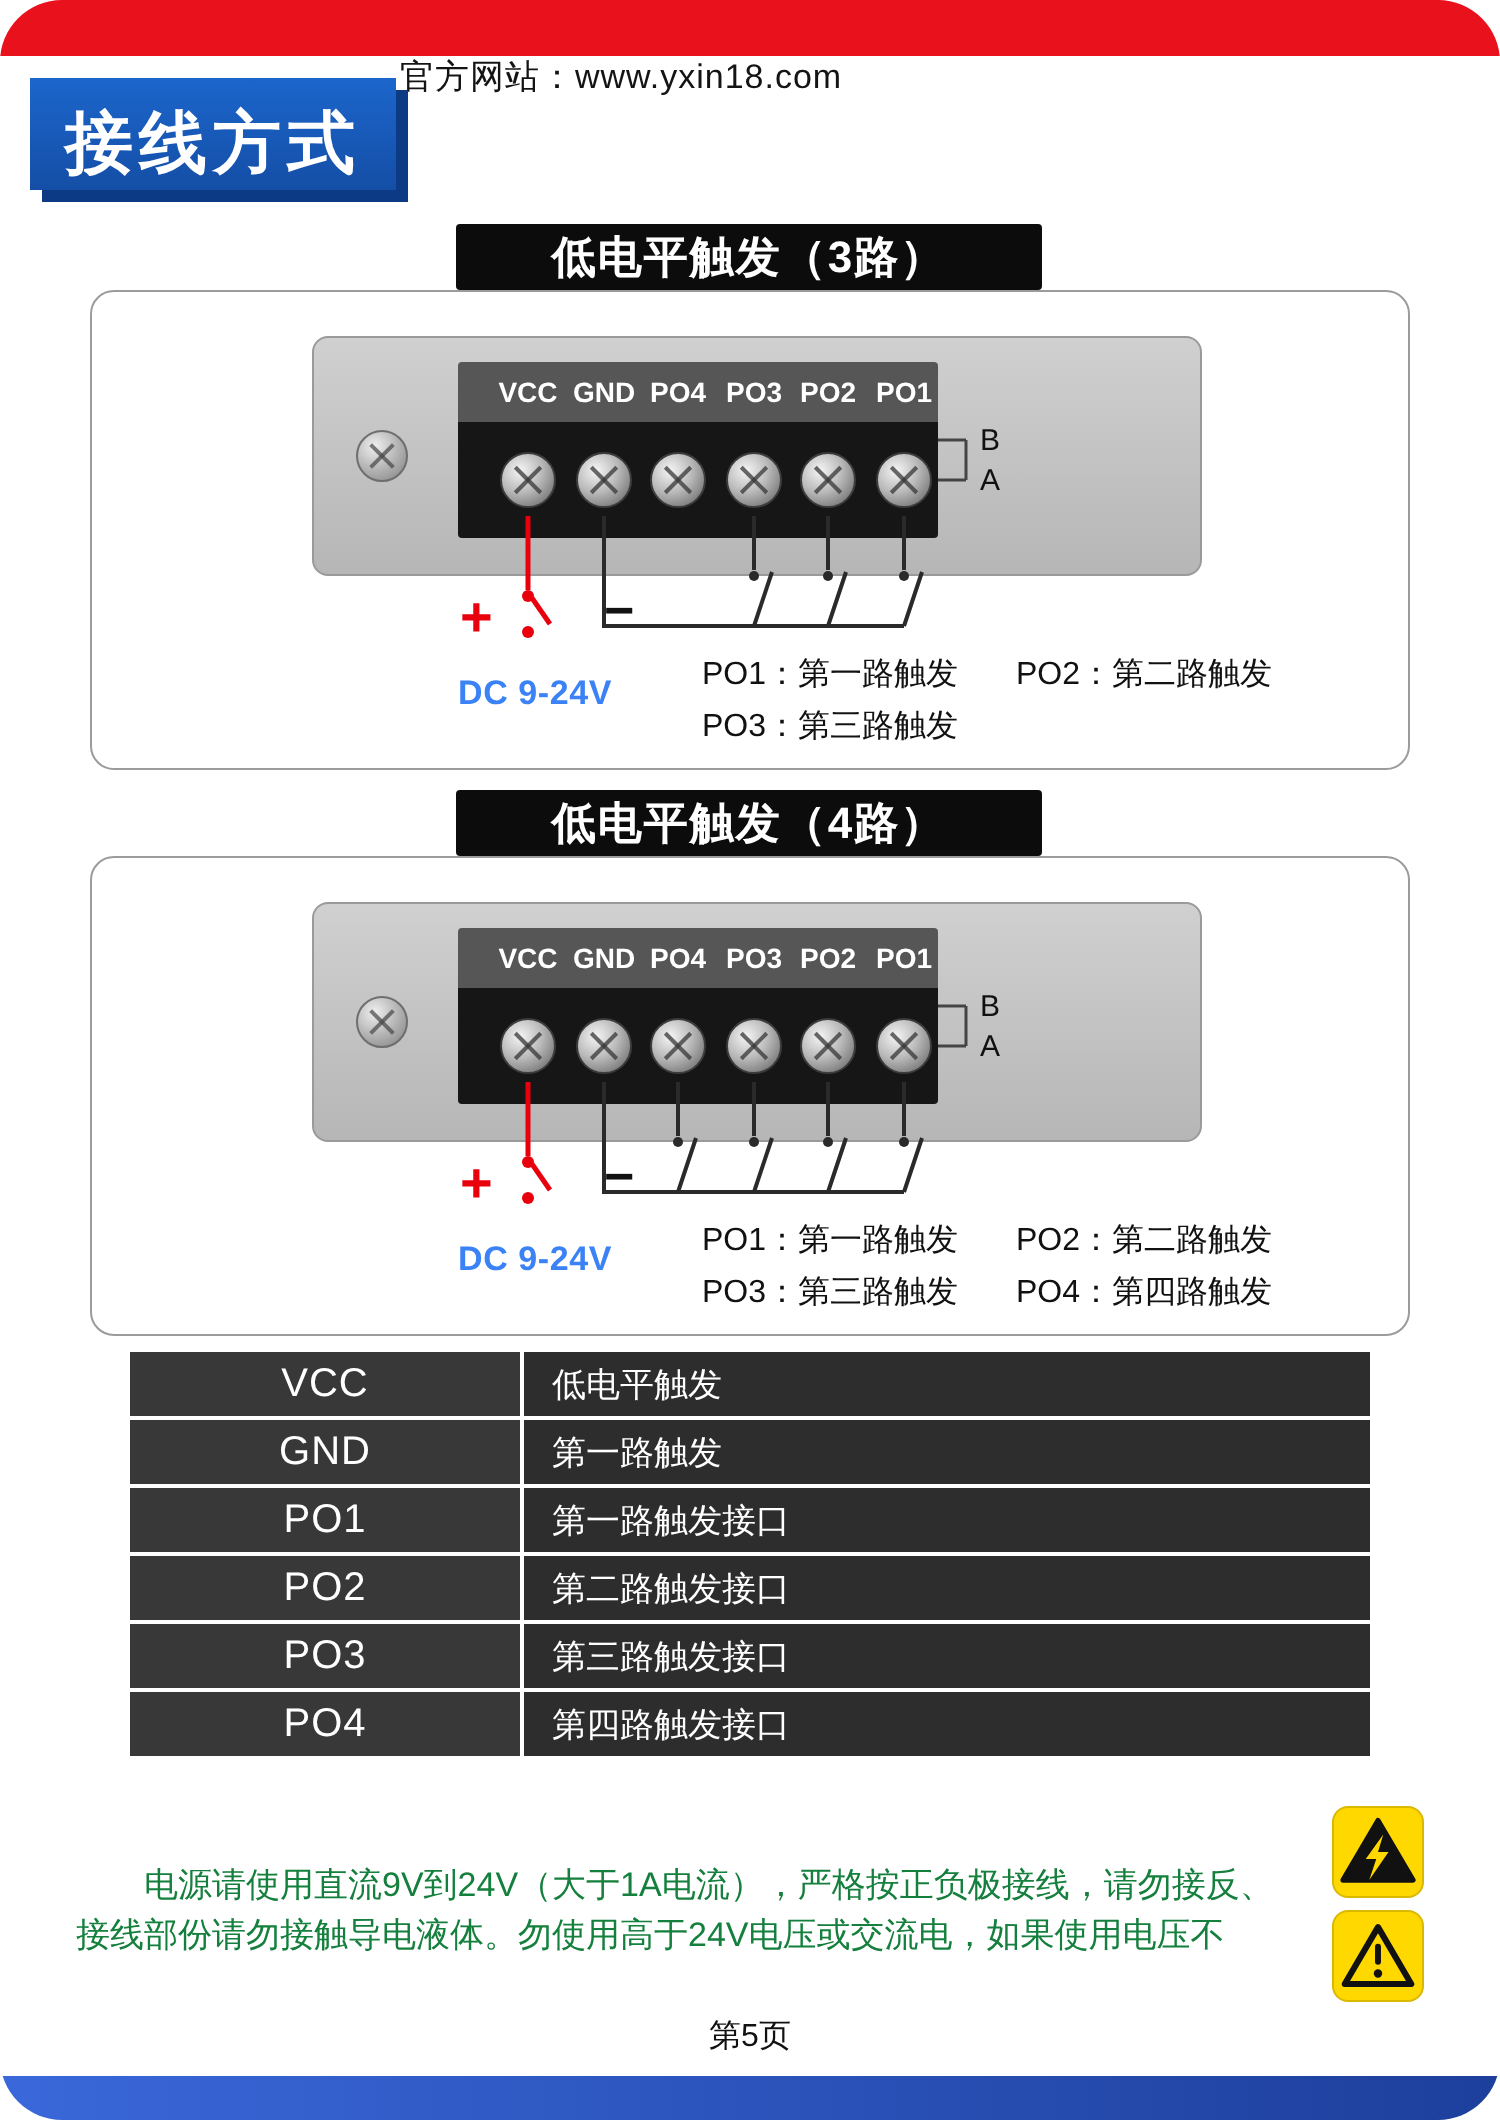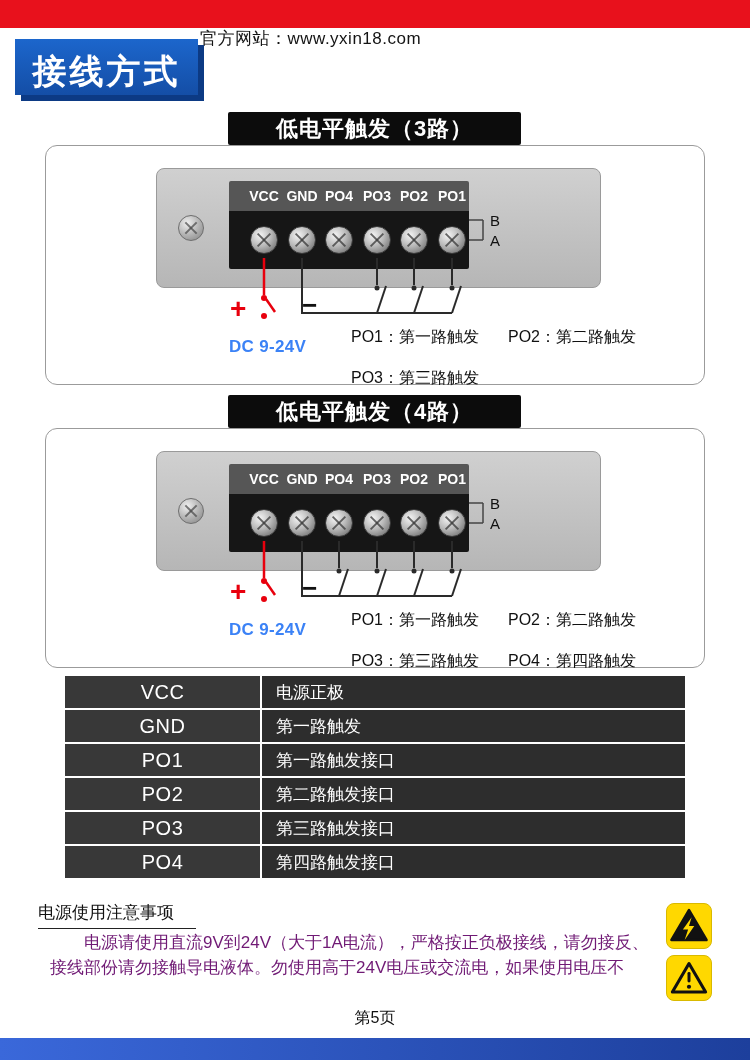--- a/index.html
+++ b/index.html
@@ -1,18 +1,18 @@
 <!DOCTYPE html>
 <html><head>
 <meta charset="utf-8">
 <style>
   * { margin:0; padding:0; box-sizing:border-box; }
   html,body { background:#ffffff; }
   body { font-family:"Liberation Sans","DejaVu Sans",sans-serif; }
-  .page { position:relative; width:750px; height:1060px; background:#fff; overflow:hidden; margin:0 auto; }
+  .page { position:relative; width:750px; height:1060px; background:#fff; overflow:hidden; margin:0 auto;border-radius:31px; }
 
   
   .topbar { position:absolute; left:0; top:0; width:750px; height:28px; background:#e8111c; }
   .website { position:absolute; left:200px; top:27px; font-size:17px; color:#141414; letter-spacing:0.5px; }
   .badge { position:absolute; left:15px; top:39px; width:183px; height:56px; background:linear-gradient(180deg,#1c66cc,#144ea6);
            box-shadow:6px 6px 0 #0c3a84; display:flex; align-items:flex-end; justify-content:center; }
   .badge span { color:#fff; font-size:34px; font-weight:bold; letter-spacing:3px; }
 
   
   .sec-title { position:absolute; left:228px; width:293px; height:33px; background:#0c0c0c; color:#fff;
@@ -42,35 +42,35 @@
   .term::after  { transform:translate(-50%,-50%) rotate(-45deg); }
 
   .port { position:absolute; font-size:15px; color:#111; }
   .port-b { left:444px; top:66px; }
   .port-a { left:444px; top:86px; }
 
   .wires { position:absolute; left:0; top:0; width:658px; height:238px; pointer-events:none; }
   .plus  { position:absolute; left:184px; top:149px; font-size:28px; font-weight:bold; color:#e8000d; line-height:1; }
   .minus { position:absolute; left:256px; top:146px; font-size:26px; font-weight:bold; color:#111; line-height:1; }
   .dclabel { position:absolute; left:183px; top:191px; font-size:17px; font-weight:bold; color:#3b82f6; letter-spacing:0.3px; }
-  .legend { position:absolute; left:305px; top:181px; display:grid; grid-template-columns:157px auto; row-gap:20px;
+  .legend { position:absolute; left:305px; top:181px; display:grid; grid-template-columns:157px auto; row-gap:5px;
             font-size:16px; color:#111; white-space:nowrap; }
 
   
   .spec-table { position:absolute; left:65px; top:676px; width:620px; }
   .trow { display:flex; height:32px; margin-bottom:2px; }
   .tkey { width:195px; background:#383838; color:#fff; display:flex; align-items:center; justify-content:center;
           font-size:20px; letter-spacing:0.5px; }
   .tval { flex:1; margin-left:2px; background:#2d2d2d; color:#fff; display:flex; align-items:center;
           padding-left:14px; font-size:17px; }
 
   
   .notes-title { position:absolute; left:38px; top:901px; font-size:17px; color:#111; }
   .notes-title span { display:inline-block; min-width:158px; border-bottom:1px solid #222; padding-bottom:4px; }
-  .notes-body { position:absolute; left:50px; top:930px; width:618px; font-size:17px; line-height:25px; color:#701a75; }
+  .notes-body { position:absolute; left:38px; top:930px; width:618px; font-size:17px; line-height:25px; color:#15803d; }
   .warn { position:absolute; width:46px; height:46px; background:#ffd800; border:1px solid #d9b900; border-radius:8px;
           display:flex; align-items:center; justify-content:center; }
   .warn1 { left:666px; top:903px; } .warn2 { left:666px; top:955px; }
   .warn svg { width:42px; height:42px; display:block; }
 
   
   .page-num { position:absolute; left:0; top:1008px; width:750px; text-align:center; font-size:16px; color:#111; }
   .bottombar { position:absolute; left:0; top:1038px; width:750px; height:22px;
                background:linear-gradient(90deg,#3a68da 0%, #1d3f9c 100%); }
 </style>
@@ -229,21 +229,21 @@
       <span>PO1：第一路触发</span>
       <span>PO2：第二路触发</span>
       <span>PO3：第三路触发</span>
       <span>PO4：第四路触发</span>
     </div>
   </div>
 
   <div class="spec-table">
     <div class="trow">
       <div class="tkey">VCC</div>
-      <div class="tval">电源正极</div>
+      <div class="tval">低电平触发</div>
     </div>
     <div class="trow">
       <div class="tkey">GND</div>
       <div class="tval">第一路触发</div>
     </div>
     <div class="trow">
       <div class="tkey">PO1</div>
       <div class="tval">第一路触发接口</div>
     </div>
     <div class="trow">
@@ -253,23 +253,20 @@
     <div class="trow">
       <div class="tkey">PO3</div>
       <div class="tval">第三路触发接口</div>
     </div>
     <div class="trow">
       <div class="tkey">PO4</div>
       <div class="tval">第四路触发接口</div>
     </div>
   </div>
 
-  <div class="notes-title">
-    <span>电源使用注意事项</span>
-  </div>
   <div class="notes-body">
     <div>　　电源请使用直流9V到24V（大于1A电流），严格按正负极接线，请勿接反、</div>
     <div>接线部份请勿接触导电液体。勿使用高于24V电压或交流电，如果使用电压不</div>
   </div>
 
   <div class="warn warn1">
     <svg viewBox="0 0 48 48">
       <path d="M24 6 L44 40 H4 Z" fill="#111" stroke="#111" stroke-width="3" stroke-linejoin="round"></path>
       <path d="M27 14 L17 28 h6 l-4 12 11 -16 h-6 z" fill="#ffd800"></path>
     </svg>

